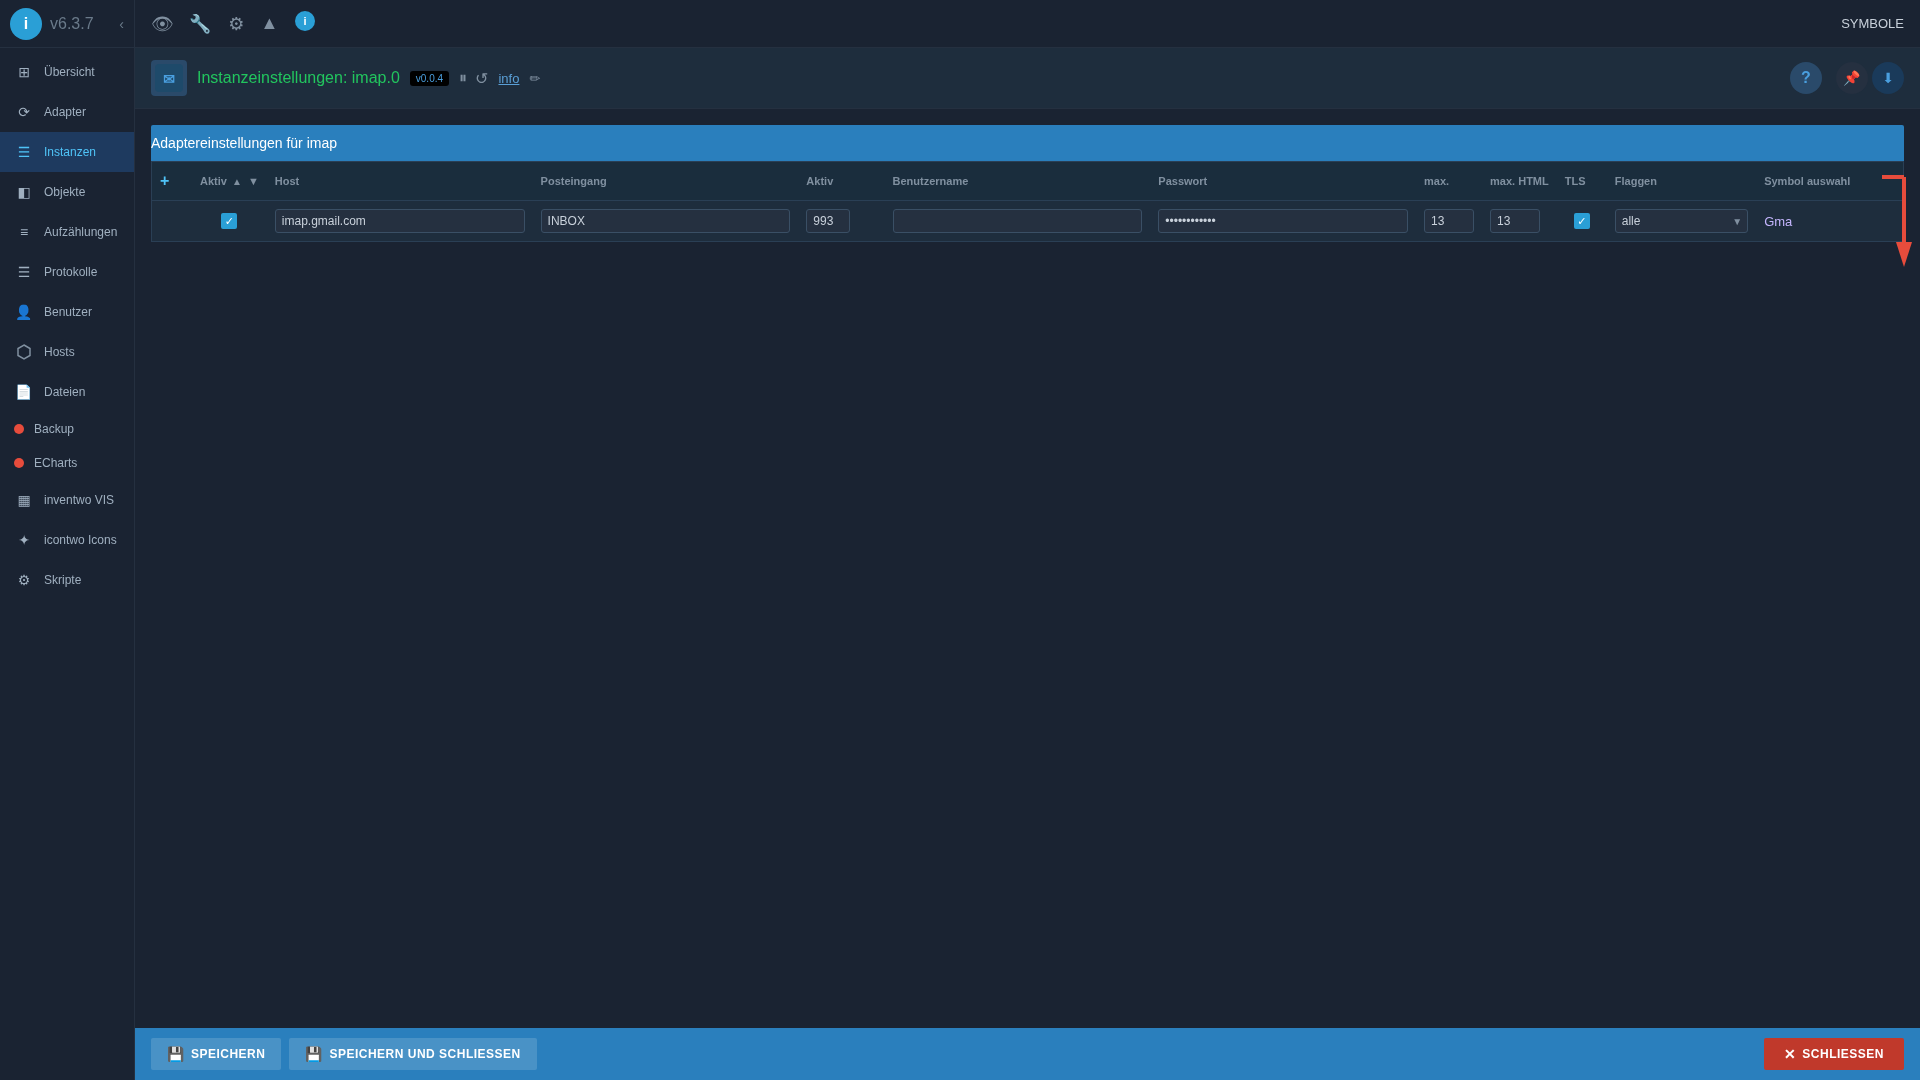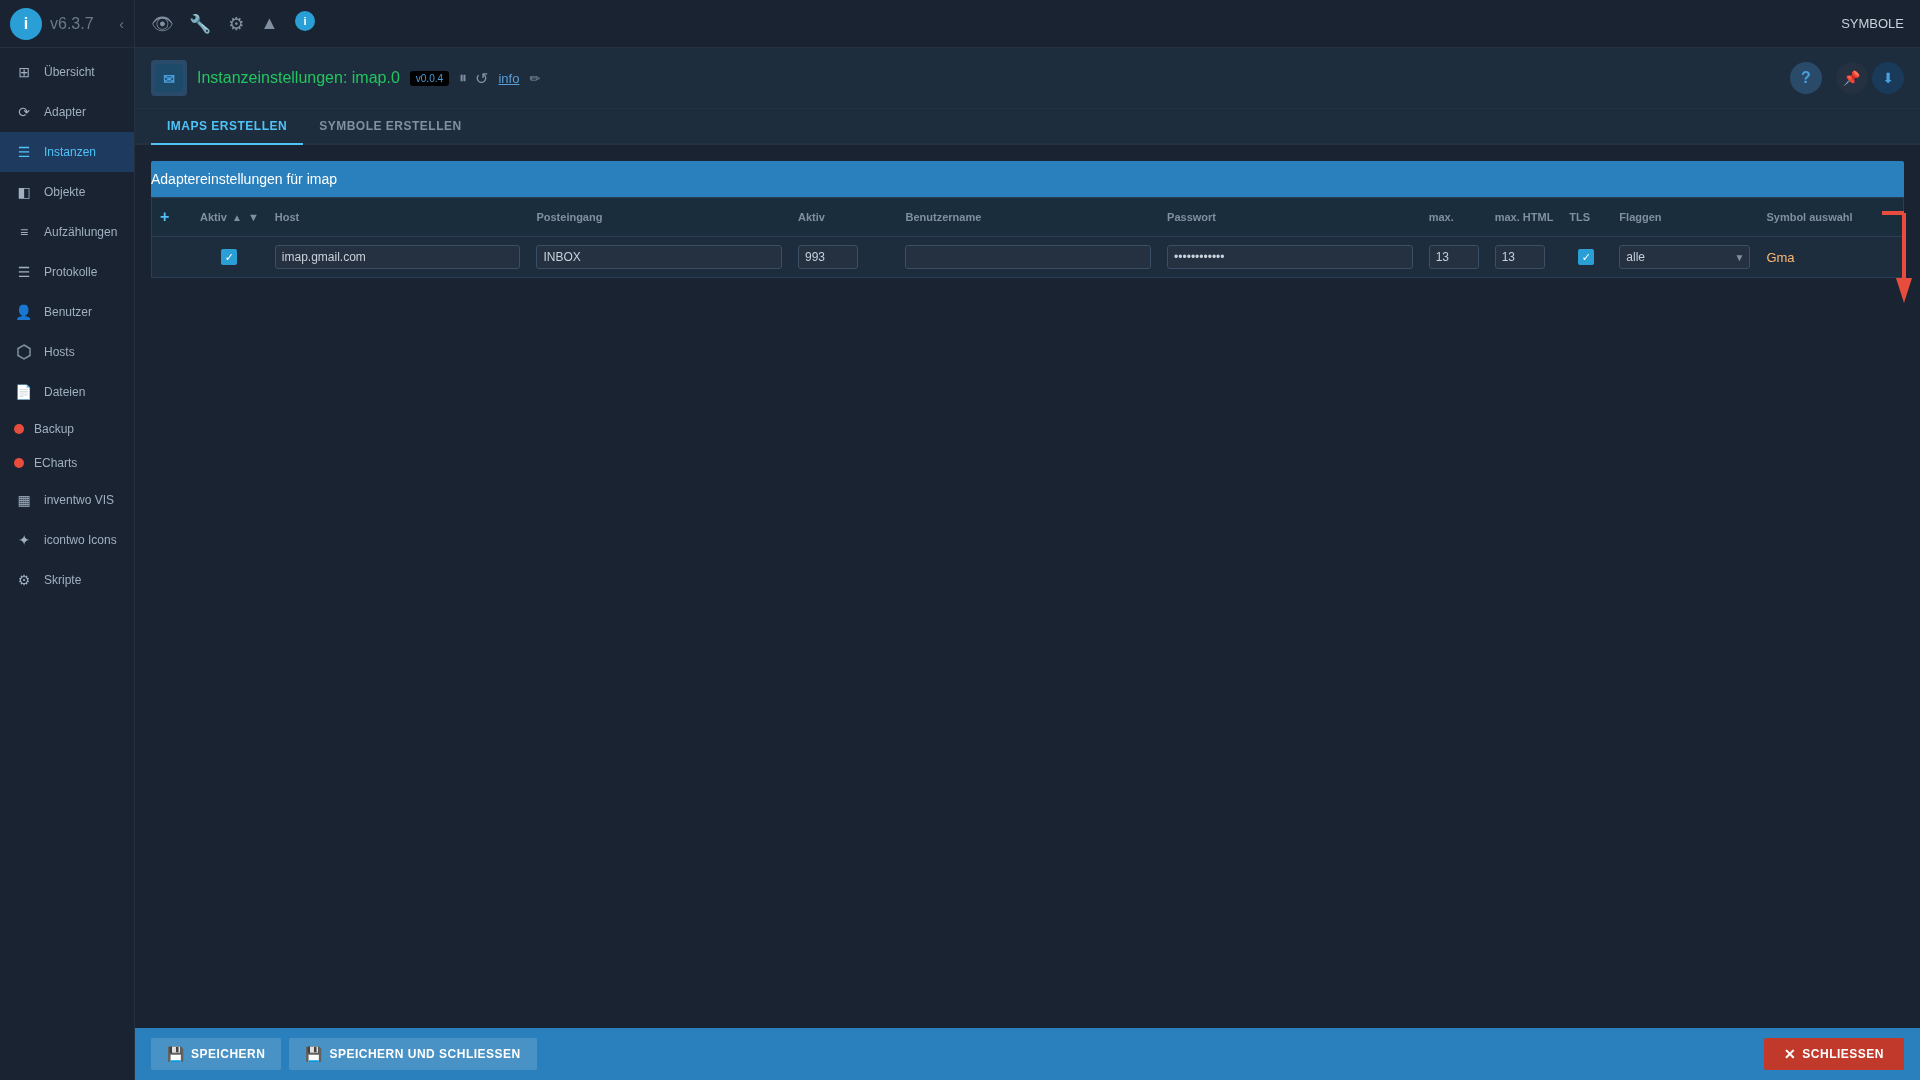--- a/index.html
+++ b/index.html
@@ -512,28 +512,20 @@
       <span class="edit-btn">✏</span>
       <div class="help-btn">
         <span>?</span>
       </div>
       <div style="display:flex;gap:4px;margin-left:4px;">
         <div class="top-action-btn">📌</div>
         <div class="top-action-btn download">⬇</div>
       </div>
     </div>
 
-    <div class="tabs">
-      <div class="tab active">
-        <span>IMAPS ERSTELLEN</span>
-      </div>
-      <div class="tab">
-        <span>SYMBOLE ERSTELLEN</span>
-      </div>
-    </div>
 
     <div class="settings-content">
       <div class="settings-section-title">Adaptereinstellungen für imap</div>
 
       <div class="settings-table-container">
         <table class="settings-table">
           <thead>
             <tr>
               <th style="width:40px;">
                 <span class="add-row-btn">+</span>
@@ -583,21 +575,21 @@
                   <div class="custom-checkbox checked"></div>
                 </div>
               </td>
               <td>
                 <input type="text" class="table-input" value="imap.gmail.com" style="">
               </td>
               <td>
                 <input type="text" class="table-input" value="INBOX" style="">
               </td>
               <td>
-                <input type="text" class="table-input" value="993" style="width: 60px;">
+                <input type="text" class="table-input" value="993" style="width: 44px;">
               </td>
               <td>
                 <input type="text" class="table-input" value="" style="">
               </td>
               <td>
                 <input type="password" class="table-input" value="testpassword" style="">
               </td>
               <td>
                 <input type="text" class="table-input" value="13" style="width: 50px;">
               </td>
@@ -613,21 +605,21 @@
                 <div class="select-container">
                   <select class="table-select">
                     <option>alle</option>
                     <option>ungelesen</option>
                     <option>gelesen</option>
                   </select>
                   <span class="select-arrow">▼</span>
                 </div>
               </td>
               <td>
-                <span style="color:#fdba74;margin-top:12px;">Gma</span>
+                <span style="color:#c4b5fd;margin-top:12px;">Gma</span>
               </td>
             </tr>
           </tbody>
         </table>
       </div>
 
       <div style="position:relative; height:0;">
         <svg style="position:absolute; right:-10px; top:-75px; width:40px; height:120px; overflow:visible;">
           <line x1="30" y1="10" x2="30" y2="85" stroke="#e74c3c" stroke-width="4"></line>
           <polygon points="22,75 30,100 38,75" fill="#e74c3c"></polygon>

